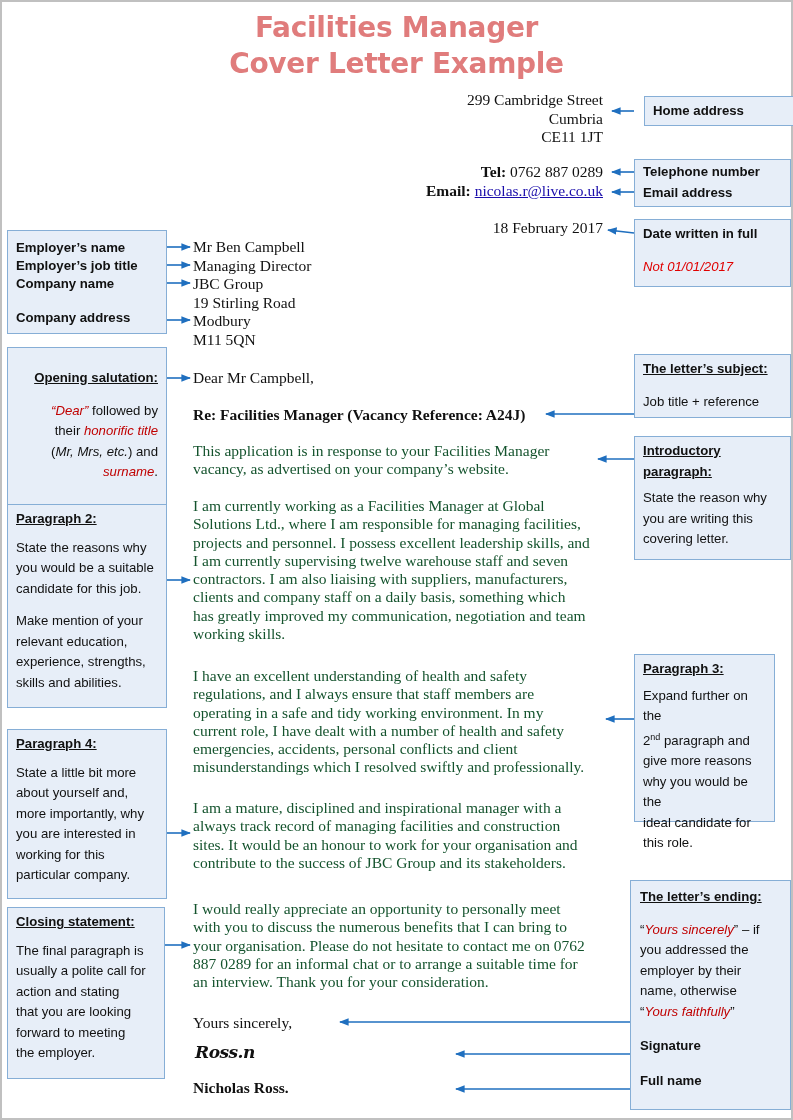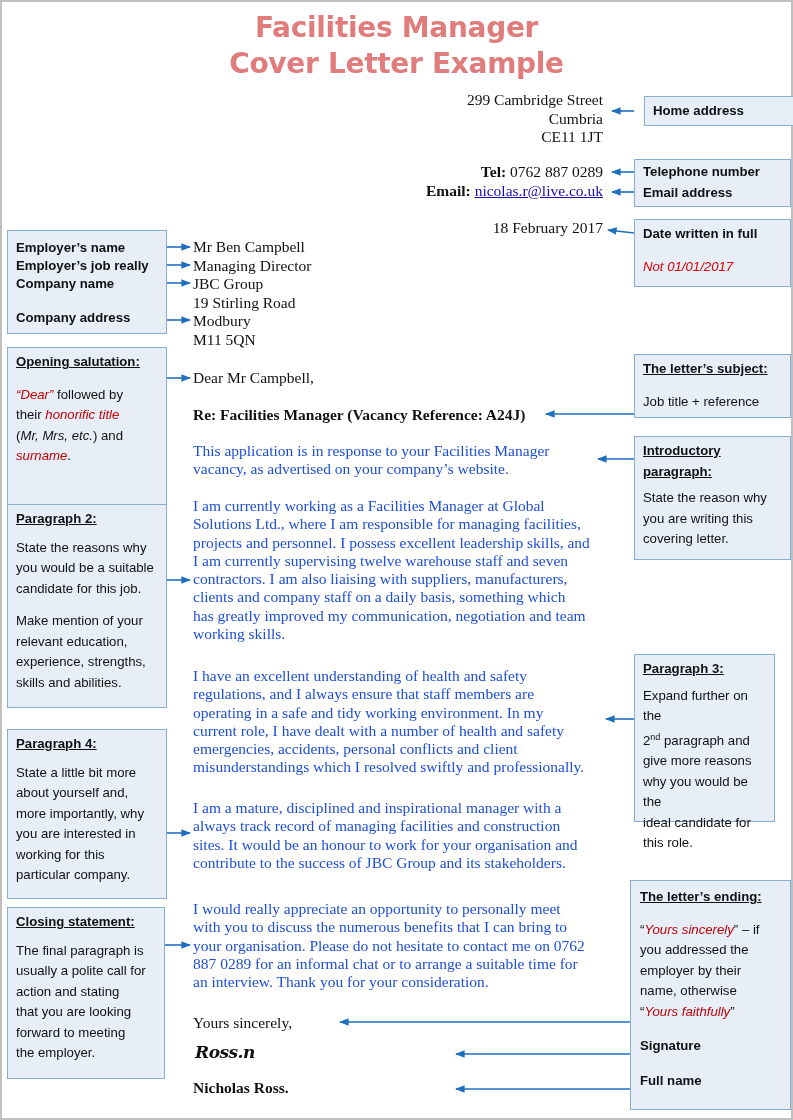--- a/index.html
+++ b/index.html
@@ -12,21 +12,21 @@
       position: absolute; left: 2px; top: 2px; width: 789px; height: 1116px;
       background: #ffffff;
     }
     .title {
       position: absolute; left: 0; top: 10px; width: 793px; text-align: center;
       color: #e07c7c; font-family: "DejaVu Sans", sans-serif; font-weight: bold;
       font-size: 28px; line-height: 36px; letter-spacing: -0.3px;
     }
     .lt { position: absolute; font-size: 15.5px; line-height: 18.5px; color: #111; white-space: nowrap; }
     .lt.right { text-align: right; }
-    .para { position: absolute; font-size: 15.5px; line-height: 18.3px; color: #1d4ed8; width: 420px; }
+    .para { position: absolute; font-size: 15.5px; line-height: 18.3px; color: #14532d; width: 420px; }
     .para span { display: block; white-space: nowrap; }
     .bold { font-weight: bold; }
     .link { color: #1a0dab; text-decoration: underline; }
     .box {
       position: absolute; background: #e7eef8; border: 1.5px solid #86aed6;
       box-sizing: border-box; font-family: "Liberation Sans", sans-serif;
       font-size: 13.2px; line-height: 20.5px; color: #111; padding: 6px 8px;
     }
     .box .hd { font-weight: bold; }
     .box .hdu { font-weight: bold; text-decoration: underline; }
@@ -166,27 +166,27 @@
   <div>name, otherwise</div>
   <div><span>“</span><span class="red">Yours faithfully</span><span>”</span></div>
   <div style="height:14px"></div>
   <div class="hd">Signature</div>
   <div style="height:14px"></div>
   <div class="hd">Full name</div>
 </div>
 
 <div class="box" style="left:7px; top:230px; width:160px; height:104px; padding-top:8px; line-height:18.2px;">
   <div class="hd">Employer’s name</div>
-  <div class="hd">Employer’s job really</div>
+  <div class="hd">Employer’s job title</div>
   <div class="hd">Company name</div>
   <div style="height:15px"></div>
   <div class="hd">Company address</div>
 </div>
 
-<div class="box" style="left:7px; top:347px; width:160px; height:161px; padding-top:4px;">
+<div class="box" style="left:7px; top:347px; width:160px; height:161px; padding-top:20px;text-align:right;">
   <div class="hdu">Opening salutation:</div>
   <div class="gap"></div>
   <div><span class="red">“Dear”</span><span> followed by</span></div>
   <div><span>their </span><span class="red">honorific title</span></div>
   <div><span>(</span><span class="it">Mr, Mrs, etc.</span><span>) and</span></div>
   <div><span class="red">surname</span><span>.</span></div>
 </div>
 
 <div class="box" style="left:7px; top:504px; width:160px; height:204px; padding-top:4px;">
   <div class="hdu">Paragraph 2:</div>

